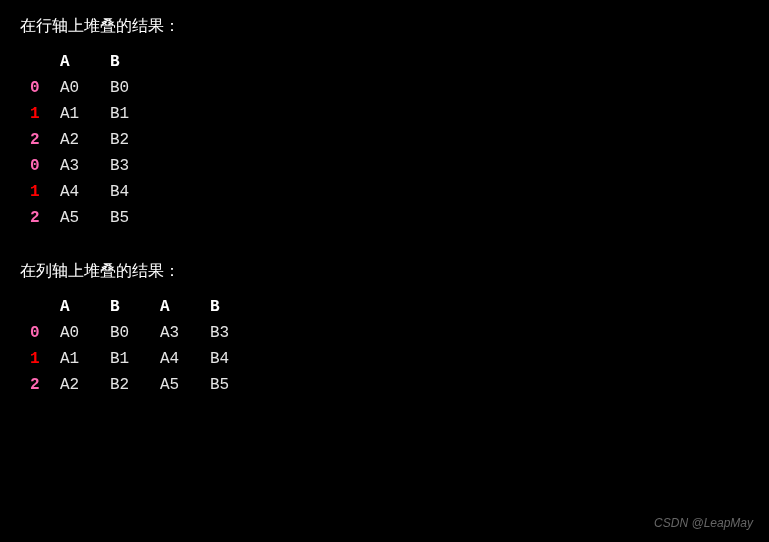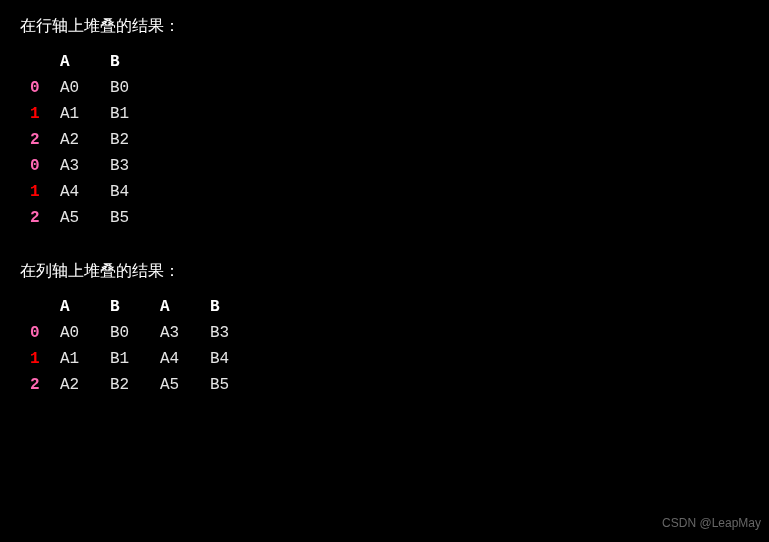--- a/index.html
+++ b/index.html
@@ -67,24 +67,25 @@
       font-weight: bold;
     }
 
     .cell-value {
       color: #e5e5e5;
     }
 
     .watermark {
       position: absolute;
       bottom: 12px;
-      right: 8px;
+      right: 16px;
       color: #666666;
       font-size: 12px;
       font-family: Arial, sans-serif;
+      font-style: italic;
     }
 
     .col-index {
       min-width: 30px;
       padding-right: 16px;
     }
   </style>
 </head>
 <body>
 

